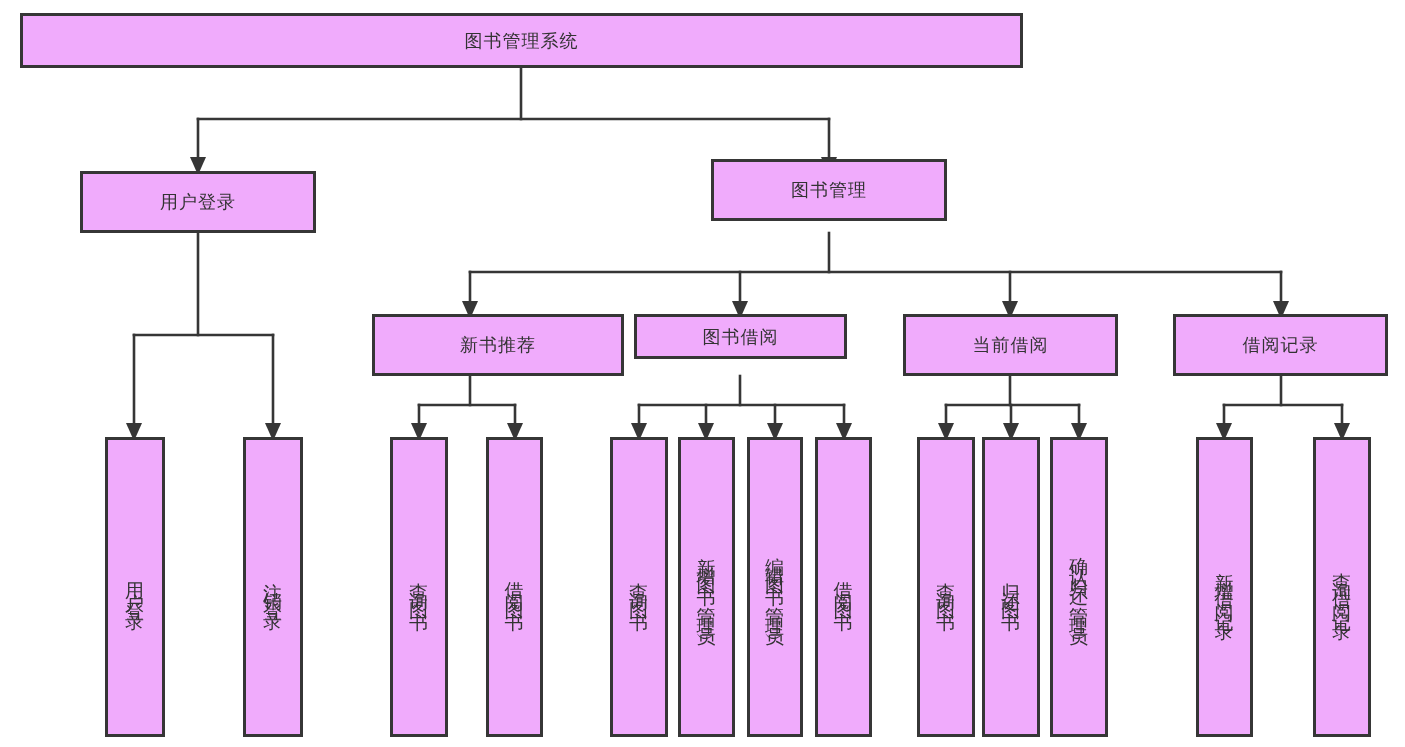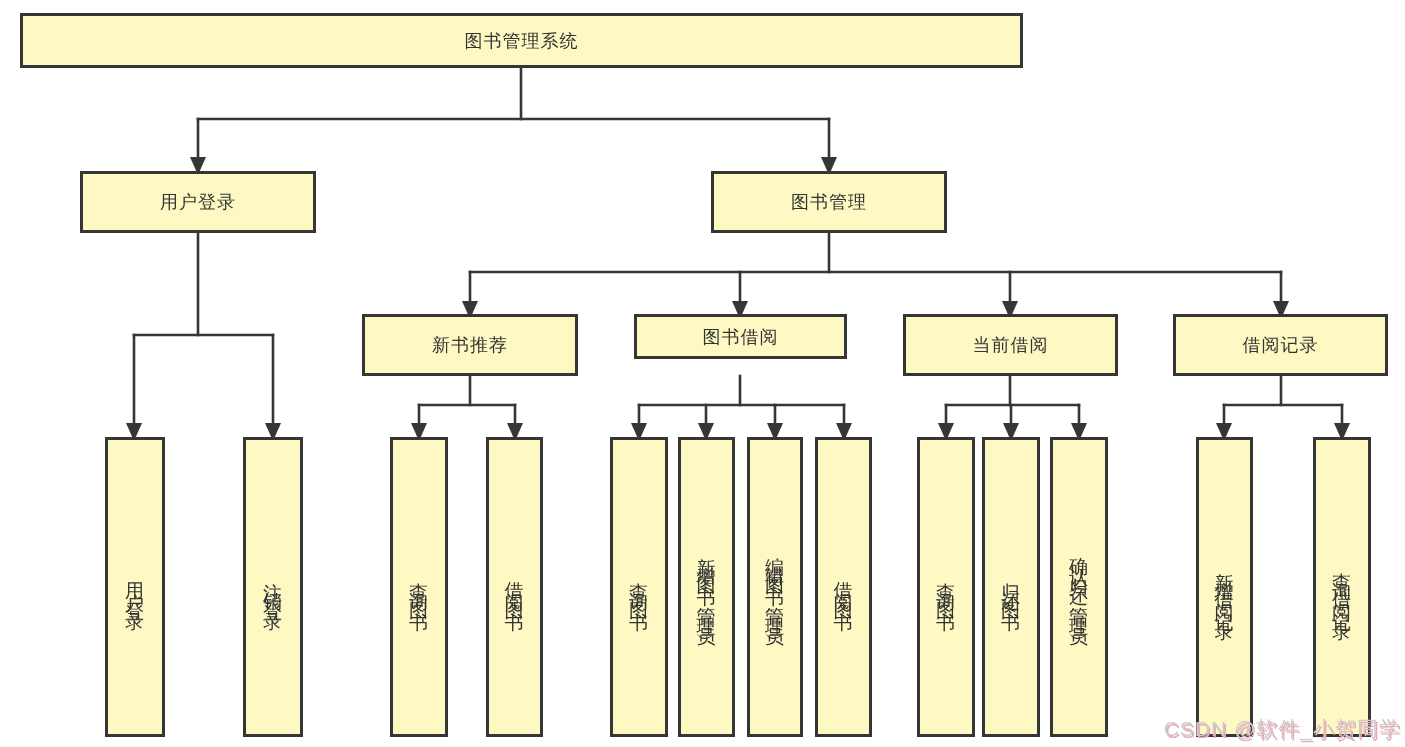--- a/index.html
+++ b/index.html
@@ -6,21 +6,21 @@
   .stage{
     position:relative;width:1405px;height:747px;overflow:hidden;
     background:var(--background,#fff);
     font-family:"Liberation Sans","DejaVu Sans",sans-serif;
     color:var(--text,#333);
   }
   .connectors{position:absolute;left:0;top:0;z-index:0;}
   .ln{stroke:var(--line,#363636);stroke-width:2.6px;stroke-linecap:square;fill:none;}
   .ah{fill:var(--line,#363636);stroke:none;}
   .box{
-    position:absolute;box-sizing:border-box;background:#fef9c3;
+    position:absolute;box-sizing:border-box;background:#f0abfc;
     border:3px solid var(--box-border,#363636);
     display:flex;align-items:center;justify-content:center;
     z-index:1;
   }
   .h{font-size:18px;letter-spacing:1px;}
   .v{
     writing-mode:vertical-rl;text-orientation:mixed;
     font-size:19px;letter-spacing:10px;line-height:1;
   }
   .watermark{
@@ -108,23 +108,23 @@
       <line class="ln" x1="1224" y1="405" x2="1224" y2="424"></line>
       <polygon class="ah" points="1216,423 1232,423 1224,441"></polygon>
       <line class="ln" x1="1342" y1="405" x2="1342" y2="424"></line>
       <polygon class="ah" points="1334,423 1350,423 1342,441"></polygon>
     </g>
   </svg>
 
   <div class="box h" style="left:20px;top:13px;width:1003px;height:55px">图书管理系统</div>
 
   <div class="box h" style="left:80px;top:171px;width:236px;height:62px">用户登录</div>
-  <div class="box h" style="left:711px;top:171px;width:236px;height:62px">图书管理</div>
+  <div class="box h" style="left:711px;top:159px;width:236px;height:62px">图书管理</div>
 
-  <div class="box h" style="left:362px;top:314px;width:216px;height:62px">新书推荐</div>
+  <div class="box h" style="left:372px;top:314px;width:252px;height:62px">新书推荐</div>
   <div class="box h" style="left:634px;top:314px;width:213px;height:45px">图书借阅</div>
   <div class="box h" style="left:1173px;top:314px;width:215px;height:62px">借阅记录</div>
   <div class="box h" style="left:903px;top:314px;width:215px;height:62px">当前借阅</div>
 
   <div class="box v" style="left:105px;top:437px;width:60px;height:300px">用户登录</div>
   <div class="box v" style="left:243px;top:437px;width:60px;height:300px">注销登录</div>
 
   <div class="box v" style="left:390px;top:437px;width:58px;height:300px">查询图书</div>
   <div class="box v" style="left:486px;top:437px;width:57px;height:300px">借阅图书</div>
 
@@ -133,14 +133,13 @@
   <div class="box v" style="left:747px;top:437px;width:56px;height:300px">编辑图书（管理员）</div>
   <div class="box v" style="left:815px;top:437px;width:57px;height:300px">借阅图书</div>
 
   <div class="box v" style="left:917px;top:437px;width:58px;height:300px">查询图书</div>
   <div class="box v" style="left:982px;top:437px;width:58px;height:300px">归还图书</div>
   <div class="box v" style="left:1050px;top:437px;width:58px;height:300px">确认归还（管理员）</div>
 
   <div class="box v" style="left:1196px;top:437px;width:57px;height:300px">新增借阅记录</div>
   <div class="box v" style="left:1313px;top:437px;width:58px;height:300px">查询借阅记录</div>
 
-  <div class="watermark">CSDN @软件_小贺同学</div>
 </div>
 
 </body></html>

